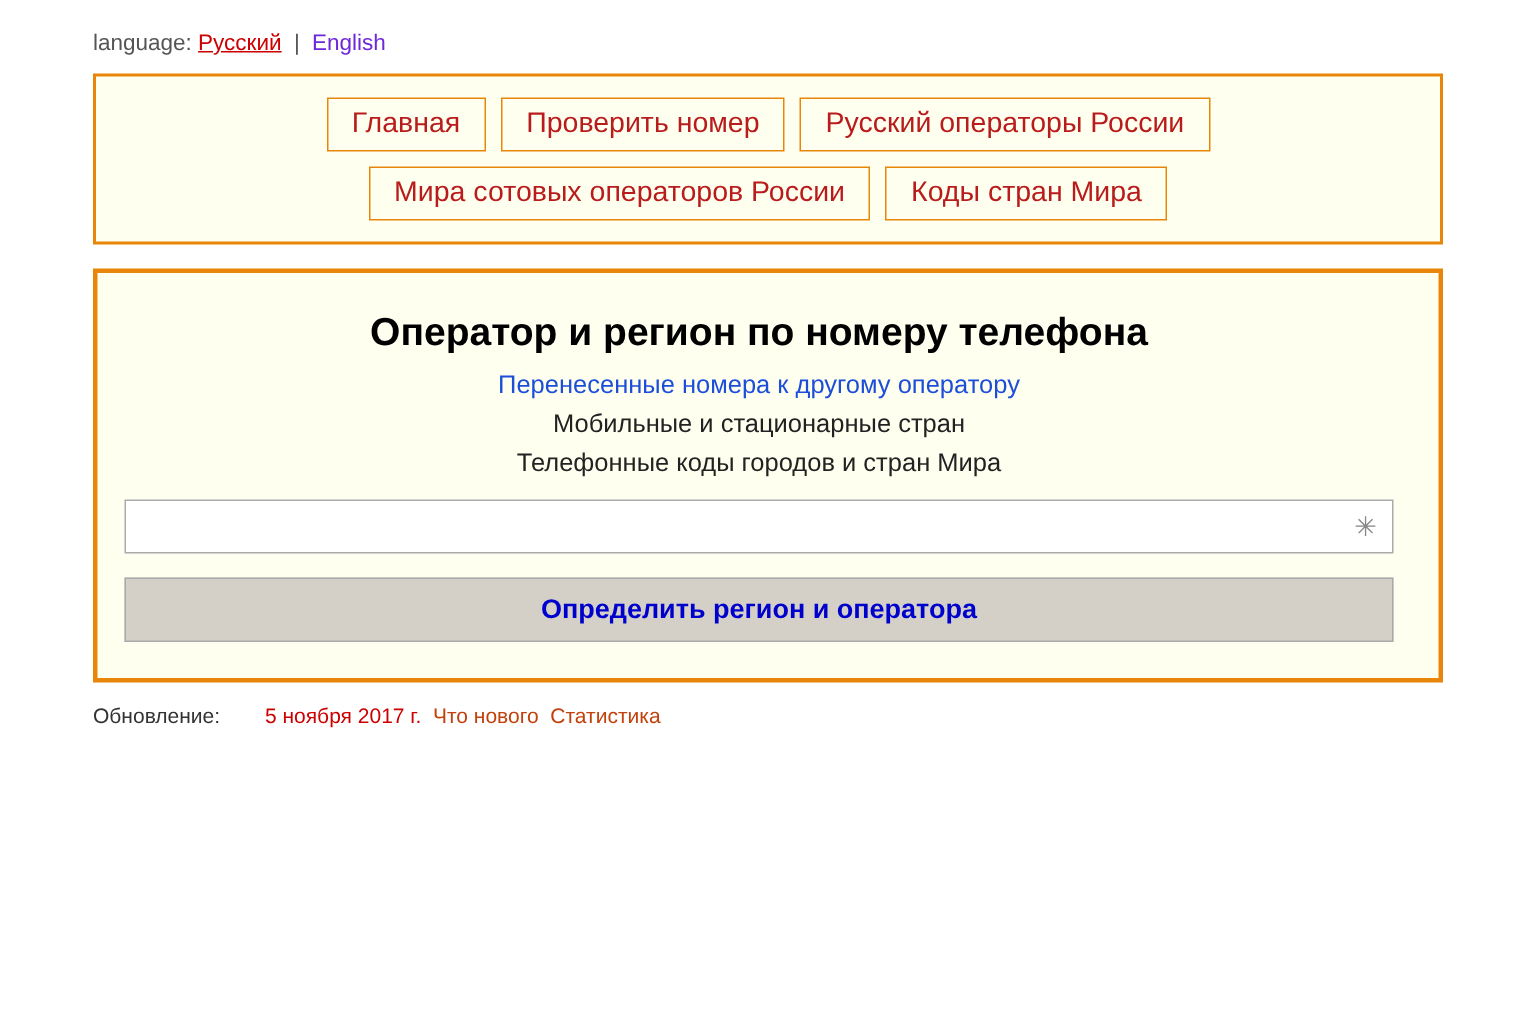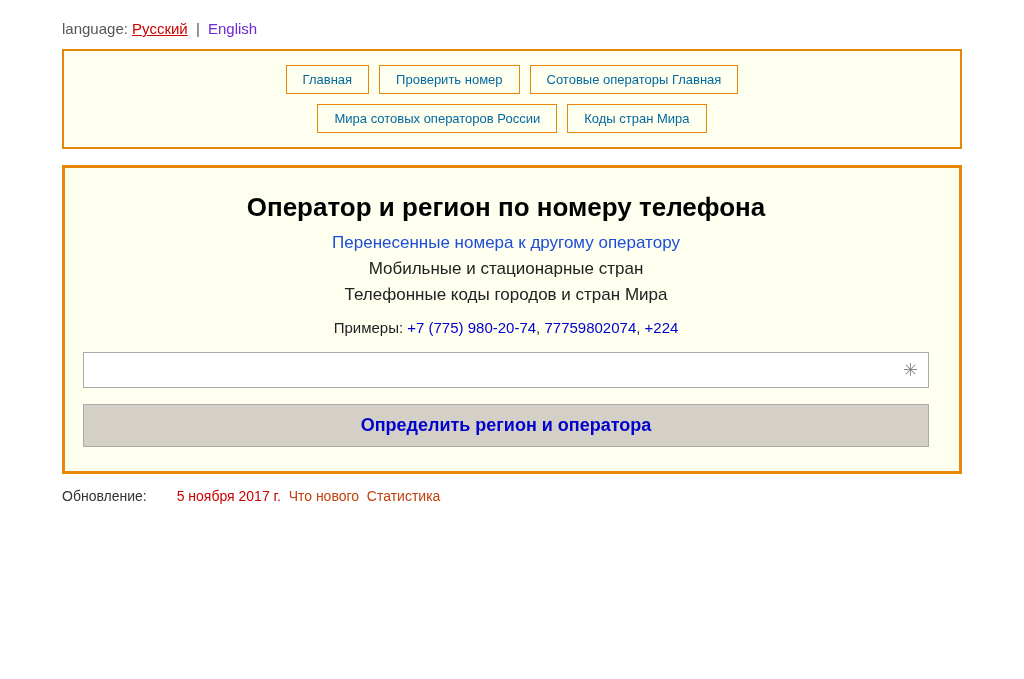--- a/index.html
+++ b/index.html
@@ -60,24 +60,24 @@
     .nav-row {
       display: flex;
       flex-wrap: wrap;
       gap: 10px;
       justify-content: center;
     }
 
     .nav-btn {
       border: 1px solid #e8860a;
       background: #fffff0;
-      color: #0369a1;
+      color: #b91c1c;
       padding: 6px 16px;
       cursor: pointer;
-      font-size: 13px;
+      font-size: 19px;
       text-decoration: none;
       display: inline-block;
     }
 
     
     .main-box {
       border: 3px solid #e8860a;
       background: #fffff0;
       padding: 24px 30px 24px 18px;
       margin-bottom: 14px;
@@ -189,36 +189,33 @@
   <div class="language-bar">
     <span>language: </span><a class="russian" href="#">Русский</a>
     <span class="separator">|</span>
     <a class="english" href="#">English</a>
   </div>
 
   <div class="nav-box">
     <div class="nav-row">
       <a class="nav-btn" href="#">Главная</a>
       <a class="nav-btn" href="#">Проверить номер</a>
-      <a class="nav-btn" href="#">Сотовые операторы Главная</a>
+      <a class="nav-btn" href="#">Русский операторы России</a>
     </div>
     <div class="nav-row">
       <a class="nav-btn" href="#">Мира сотовых операторов России</a>
       <a class="nav-btn" href="#">Коды стран Мира</a>
     </div>
   </div>
 
   <div class="main-box">
     <div class="main-title">Оператор и регион по номеру телефона</div>
     <div class="main-subtitle">Перенесенные номера к другому оператору</div>
     <div class="main-subtitle-2">Мобильные и стационарные стран</div>
     <div class="main-subtitle-3">Телефонные коды городов и стран Мира</div>
-    <div class="examples-line">
-      <span>Примеры: </span><a href="#">+7 (775) 980-20-74</a><span>, </span><a href="#">77759802074</a><span>, </span><a href="#">+224</a>
-    </div>
 
     <div class="search-row">
       <input class="search-input" type="text" placeholder="" style="">
       <span class="search-clear-icon">✳</span>
     </div>
 
     <button class="search-button">Определить регион и оператора</button>
   </div>
 
   <div class="footer-bar">

